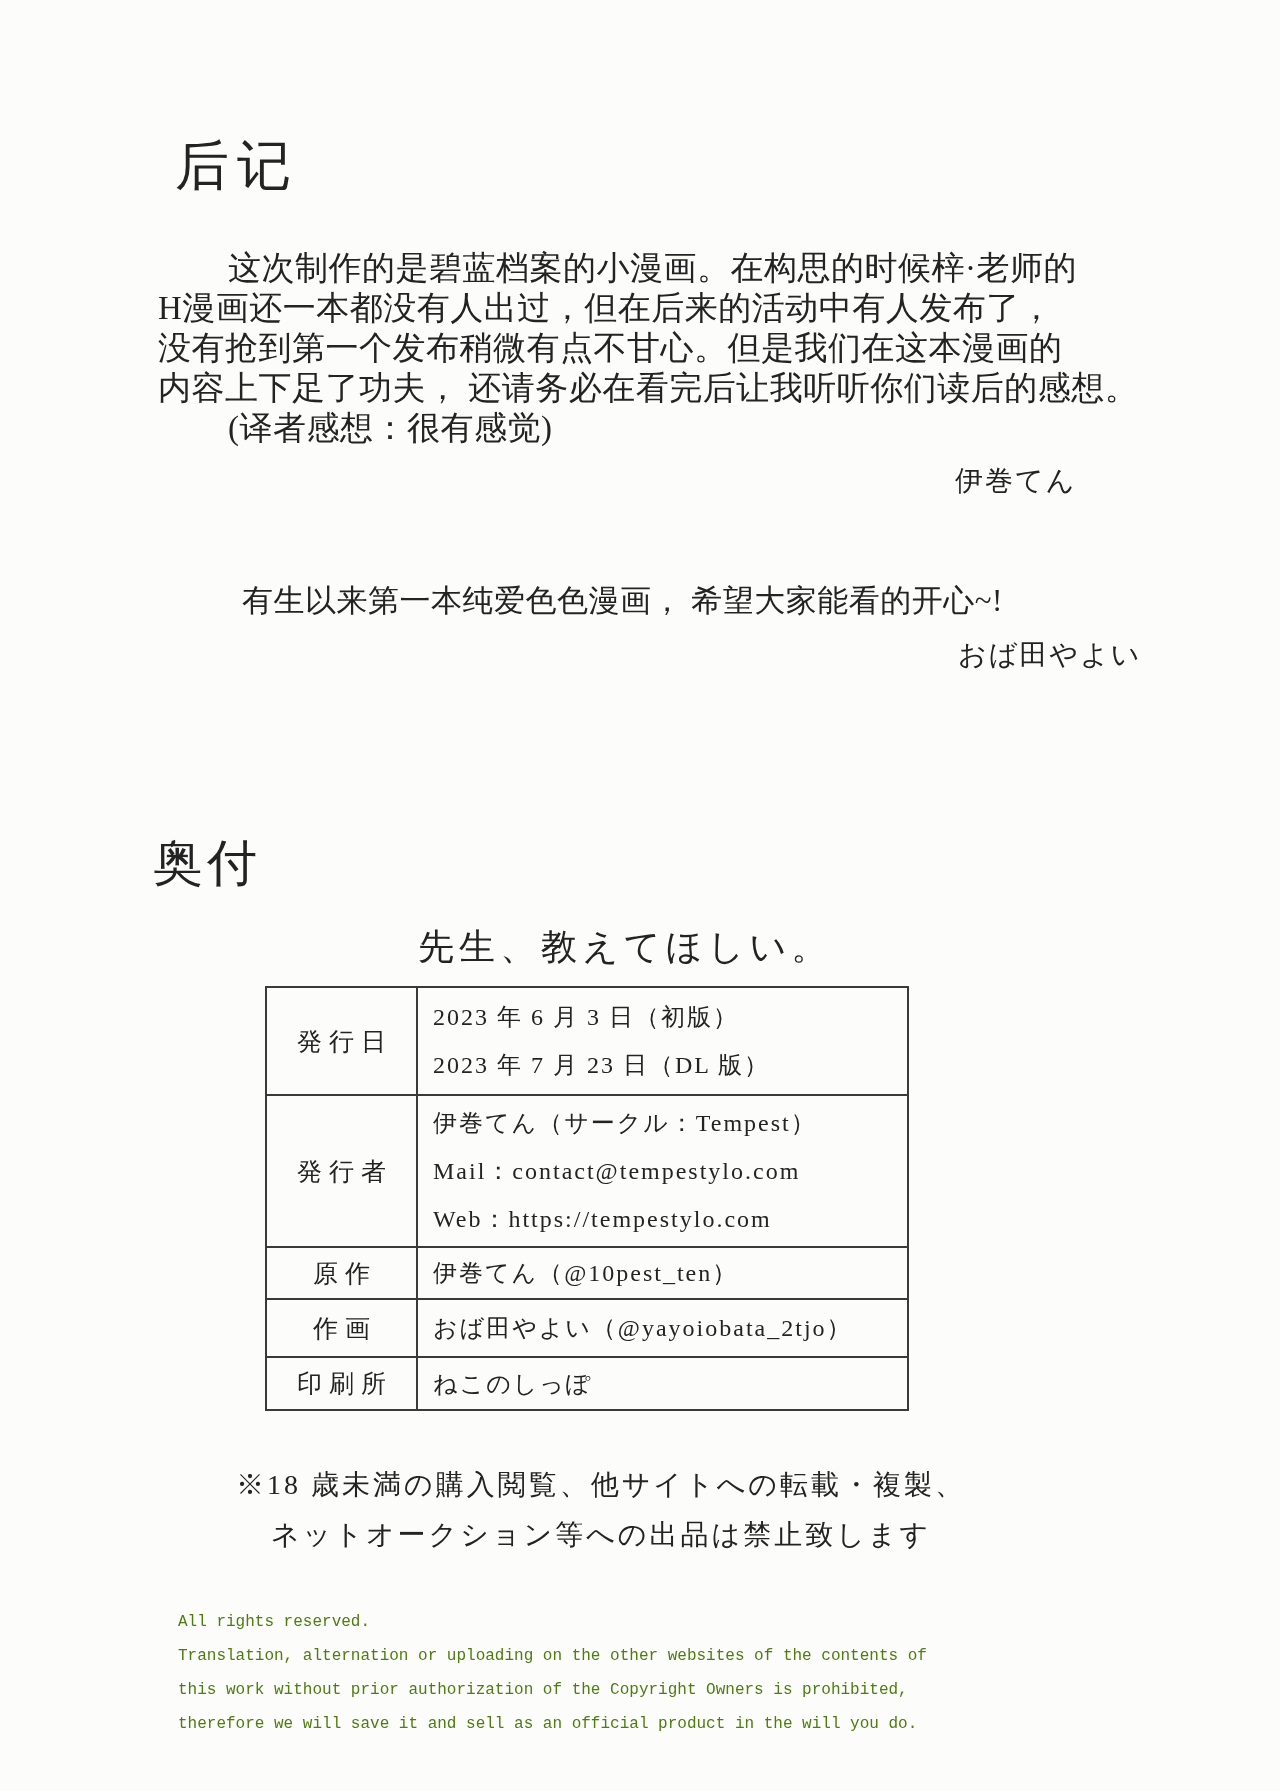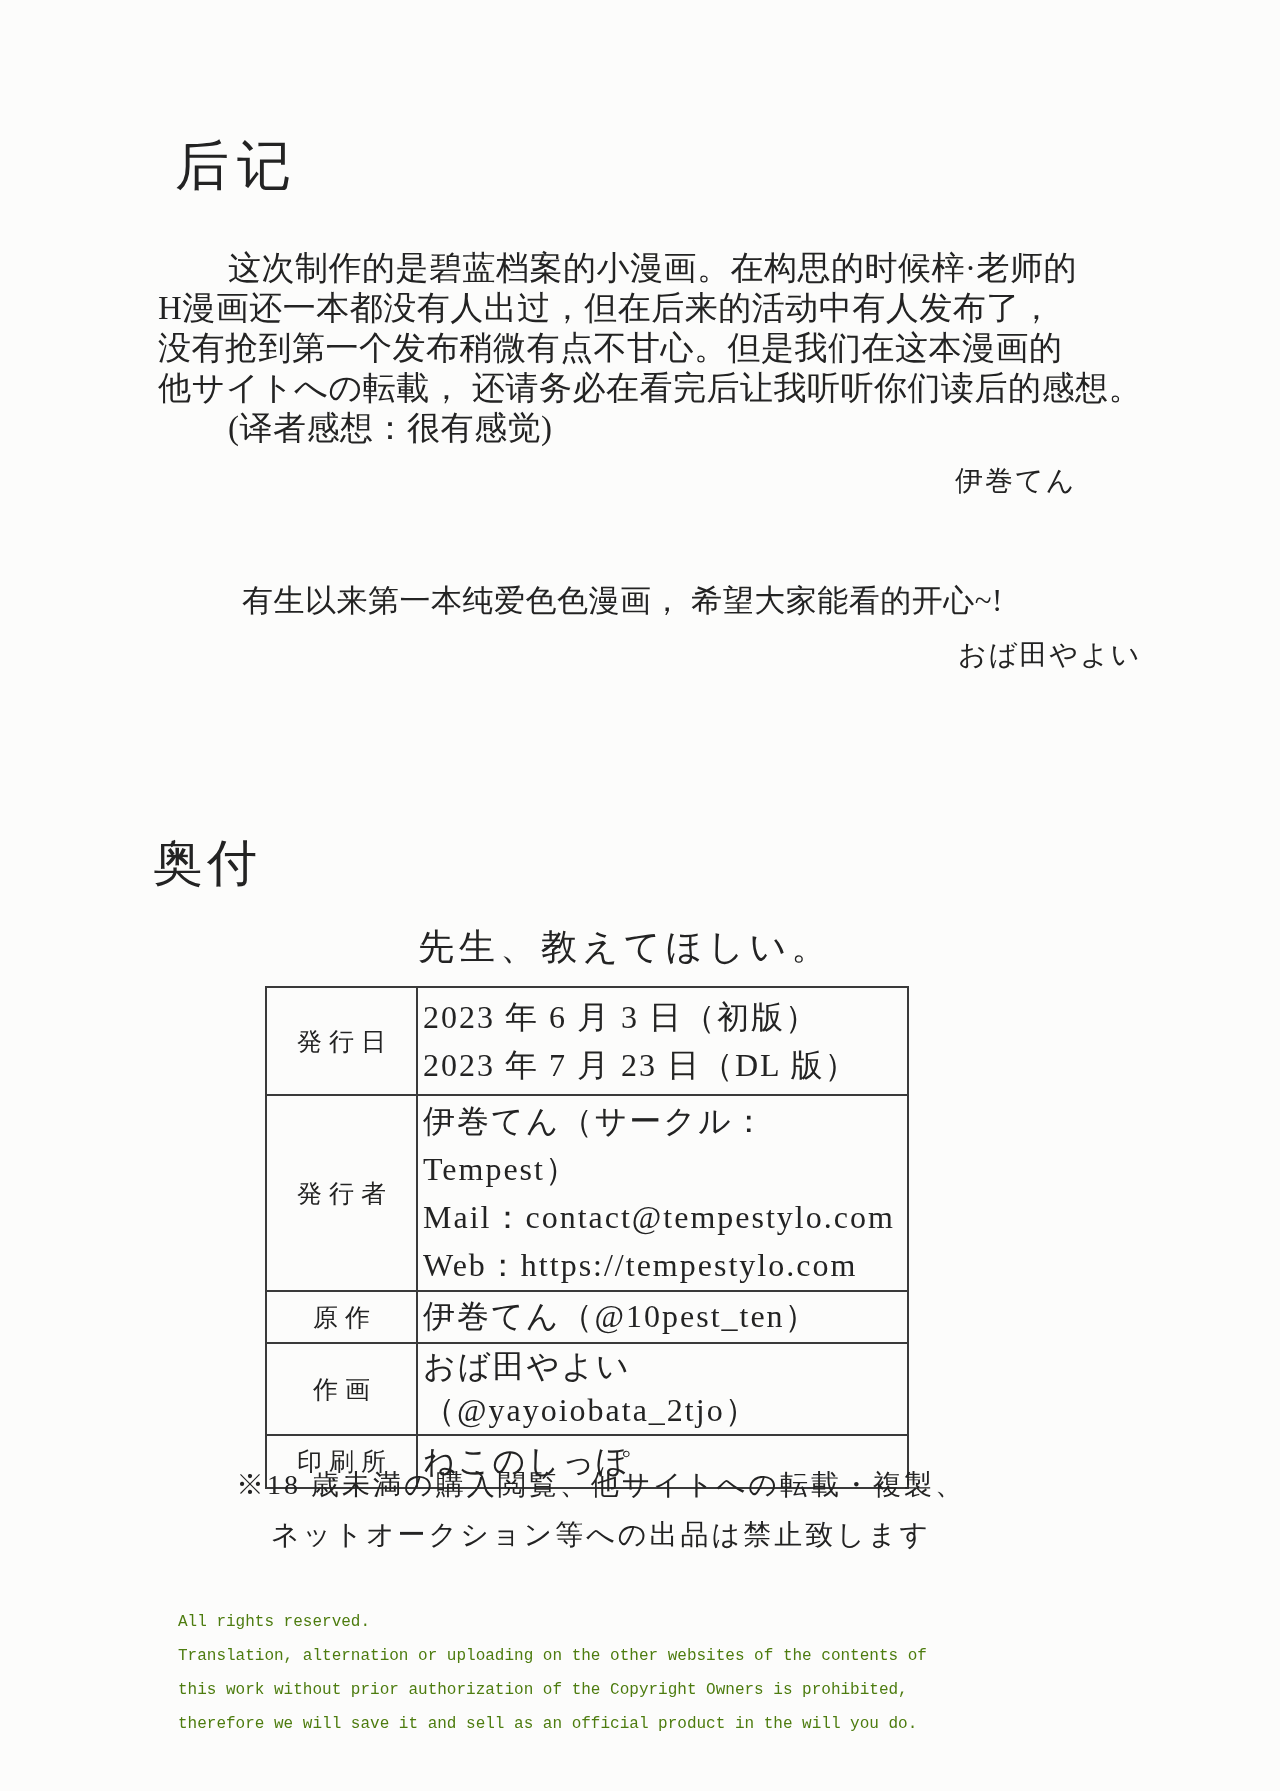--- a/index.html
+++ b/index.html
@@ -61,28 +61,28 @@
   td.lbl {
     width: 147px;
     text-align: center;
     vertical-align: middle;
     font-size: 25px;
     letter-spacing: 7px;
     text-indent: 7px; 
   }
   td.val {
     vertical-align: middle;
-    font-size: 32px;
+    font-size: 24px;
     letter-spacing: 2px;
-    padding-left: 5px;
+    padding-left: 15px;
   }
   tr.r1 { height: 108px; }
   tr.r2 { height: 152px; }
   tr.r3 { height: 52px; }
-  tr.r4 { height: 48px; }
+  tr.r4 { height: 58px; }
   tr.r5 { height: 53px; }
   td.val .vline { line-height: 48px; }
 
   
   .notice {
     left: 216px; top: 1460px; width: 770px;
     text-align: center;
     font-size: 28px; line-height: 50px; letter-spacing: 3px;
   }
 
@@ -99,21 +99,21 @@
 <body>
 
 <div class="page">
 
   <div class="abs afterword-title">后记</div>
 
   <div class="abs afterword-body">
     <div class="indent">这次制作的是碧蓝档案的小漫画。在构思的时候梓·老师的</div>
     <div>H漫画还一本都没有人出过，但在后来的活动中有人发布了，</div>
     <div>没有抢到第一个发布稍微有点不甘心。但是我们在这本漫画的</div>
-    <div>他サイトへの転載， 还请务必在看完后让我听听你们读后的感想。</div>
+    <div>内容上下足了功夫， 还请务必在看完后让我听听你们读后的感想。</div>
     <div class="indent">(译者感想：很有感觉)</div>
   </div>
 
   <div class="abs author-signature">伊巻てん</div>
 
   <div class="abs artist-message">有生以来第一本纯爱色色漫画， 希望大家能看的开心~!</div>
 
   <div class="abs artist-signature">おば田やよい</div>
 
   <div class="abs colophon-title">奥付</div>

